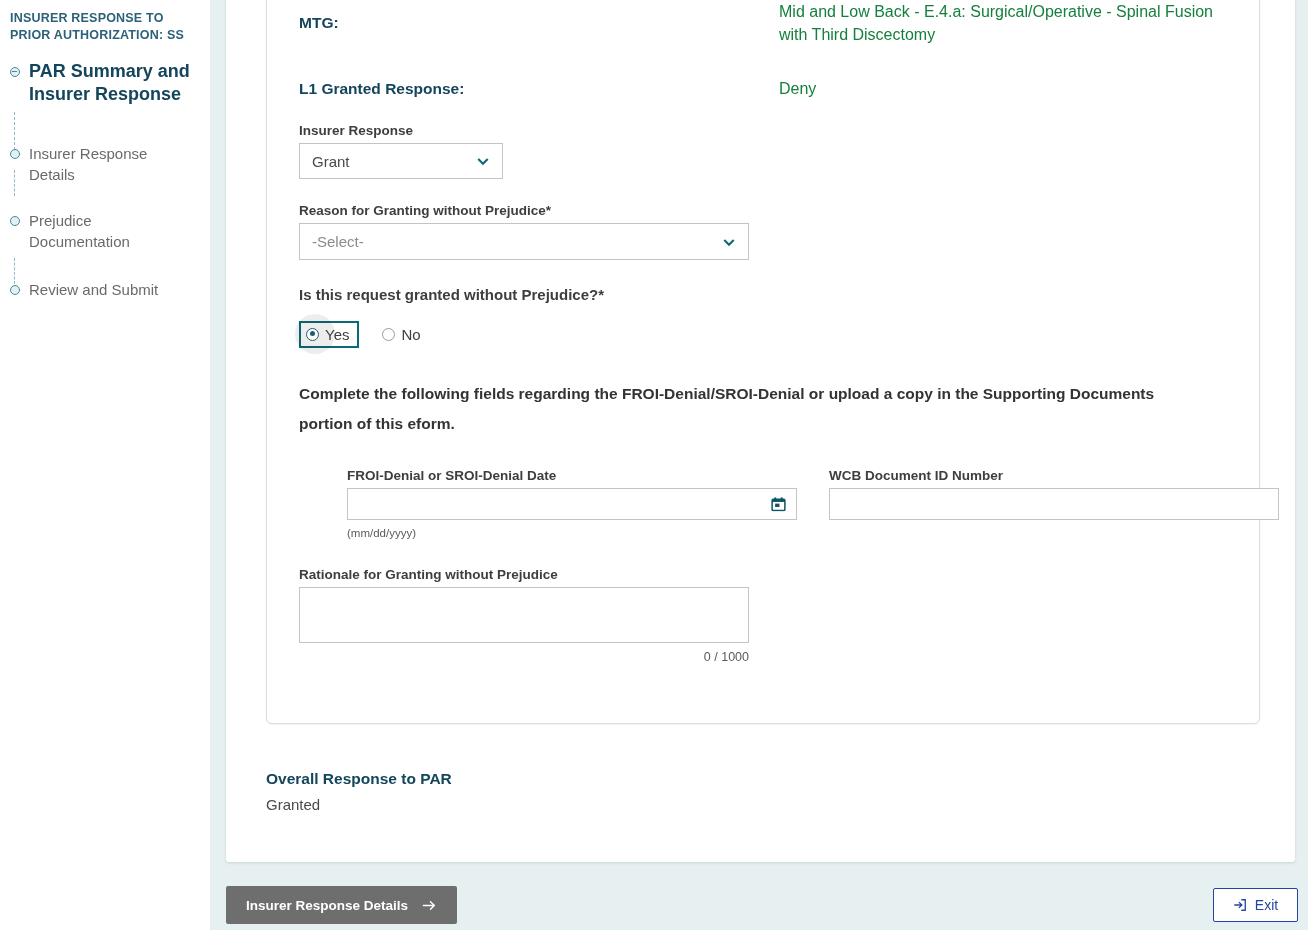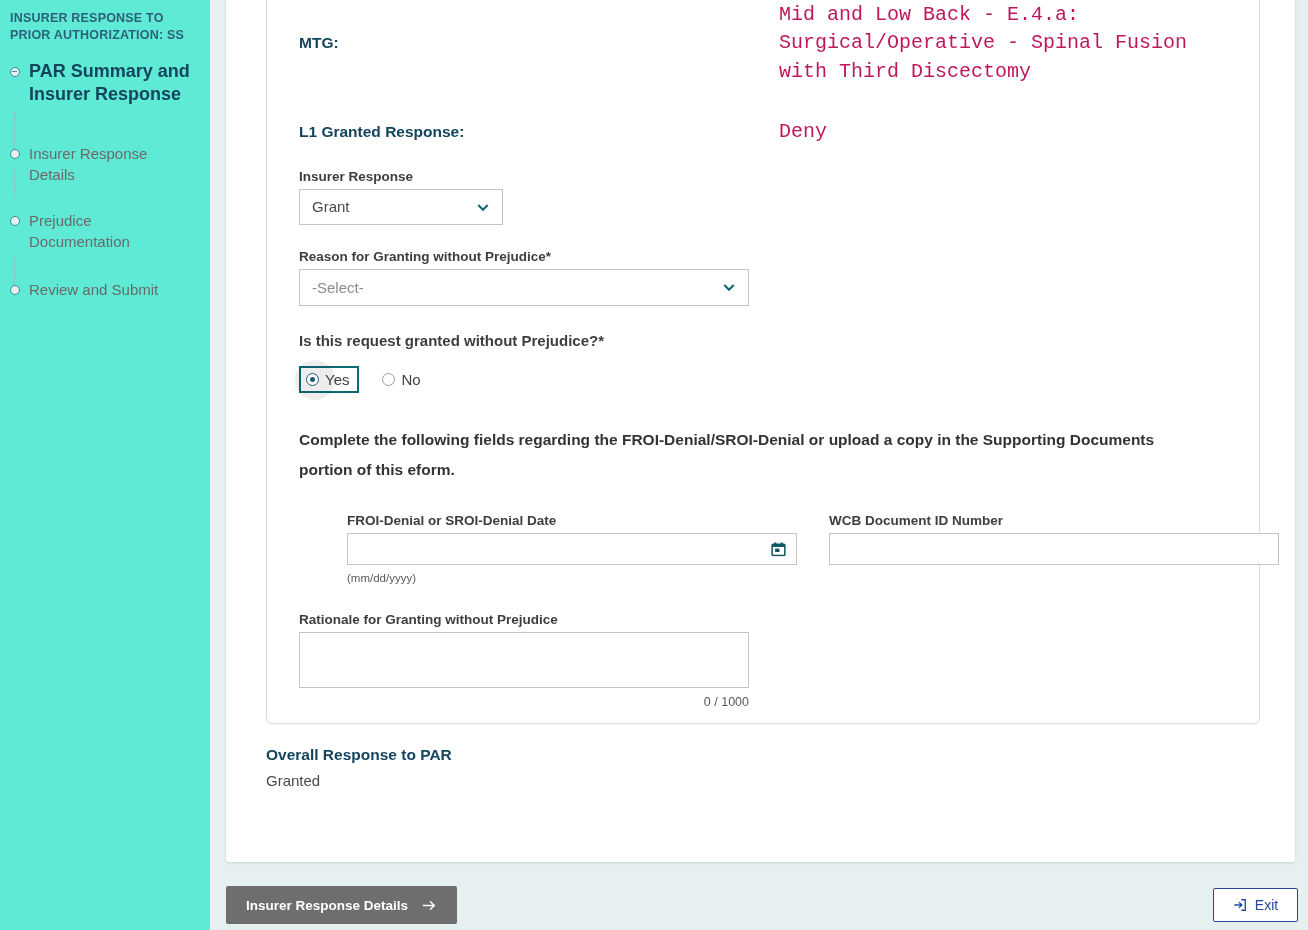--- a/index.html
+++ b/index.html
@@ -15,21 +15,21 @@
     width: 1308px; height: 930px;
     background: #e6f0f1;
     overflow: hidden;
   }
 
   
   .sidebar {
     position: absolute;
     left: 0; top: 0;
     width: 210px; height: 930px;
-    background: #5eead4;
+    background: #ffffff;
     padding: 6px 14px 0 10px;
   }
   .sidebar-title {
     font-size: 12.5px;
     font-weight: bold;
     letter-spacing: 0.2px;
     color: #2c6179;
     line-height: 1.35;
     margin-top: 4px;
   }
@@ -105,25 +105,24 @@
   .kv-label {
     width: 480px;
     flex: 0 0 480px;
     font-size: 15.5px;
     font-weight: bold;
     color: #14455c;
     line-height: 1.35;
   }
   .kv-value {
     flex: 1;
-    font-size: 20px;
-    color: #be185d;
+    font-size: 16px;
+    color: #15803d;
     line-height: 1.42;
     max-width: 450px;
-    font-family: Liberation Mono, monospace;
   }
 
   .field-label {
     font-size: 13.5px;
     font-weight: bold;
     color: #3e3e3e;
     margin-bottom: 5px;
     display: block;
   }
   .q-label {
@@ -244,21 +243,21 @@
   .counter {
     text-align: right;
     font-size: 12.5px;
     color: #5a5a5a;
     margin-top: 7px;
     width: 450px;
   }
 
   .overall {
     position: absolute;
-    left: 40px; top: 786px;
+    left: 40px; top: 810px;
   }
   .overall-title {
     font-size: 15.5px;
     font-weight: bold;
     color: #14455c;
   }
   .overall-value {
     font-size: 15px;
     color: #4a4a4a;
     margin-top: 8px;

